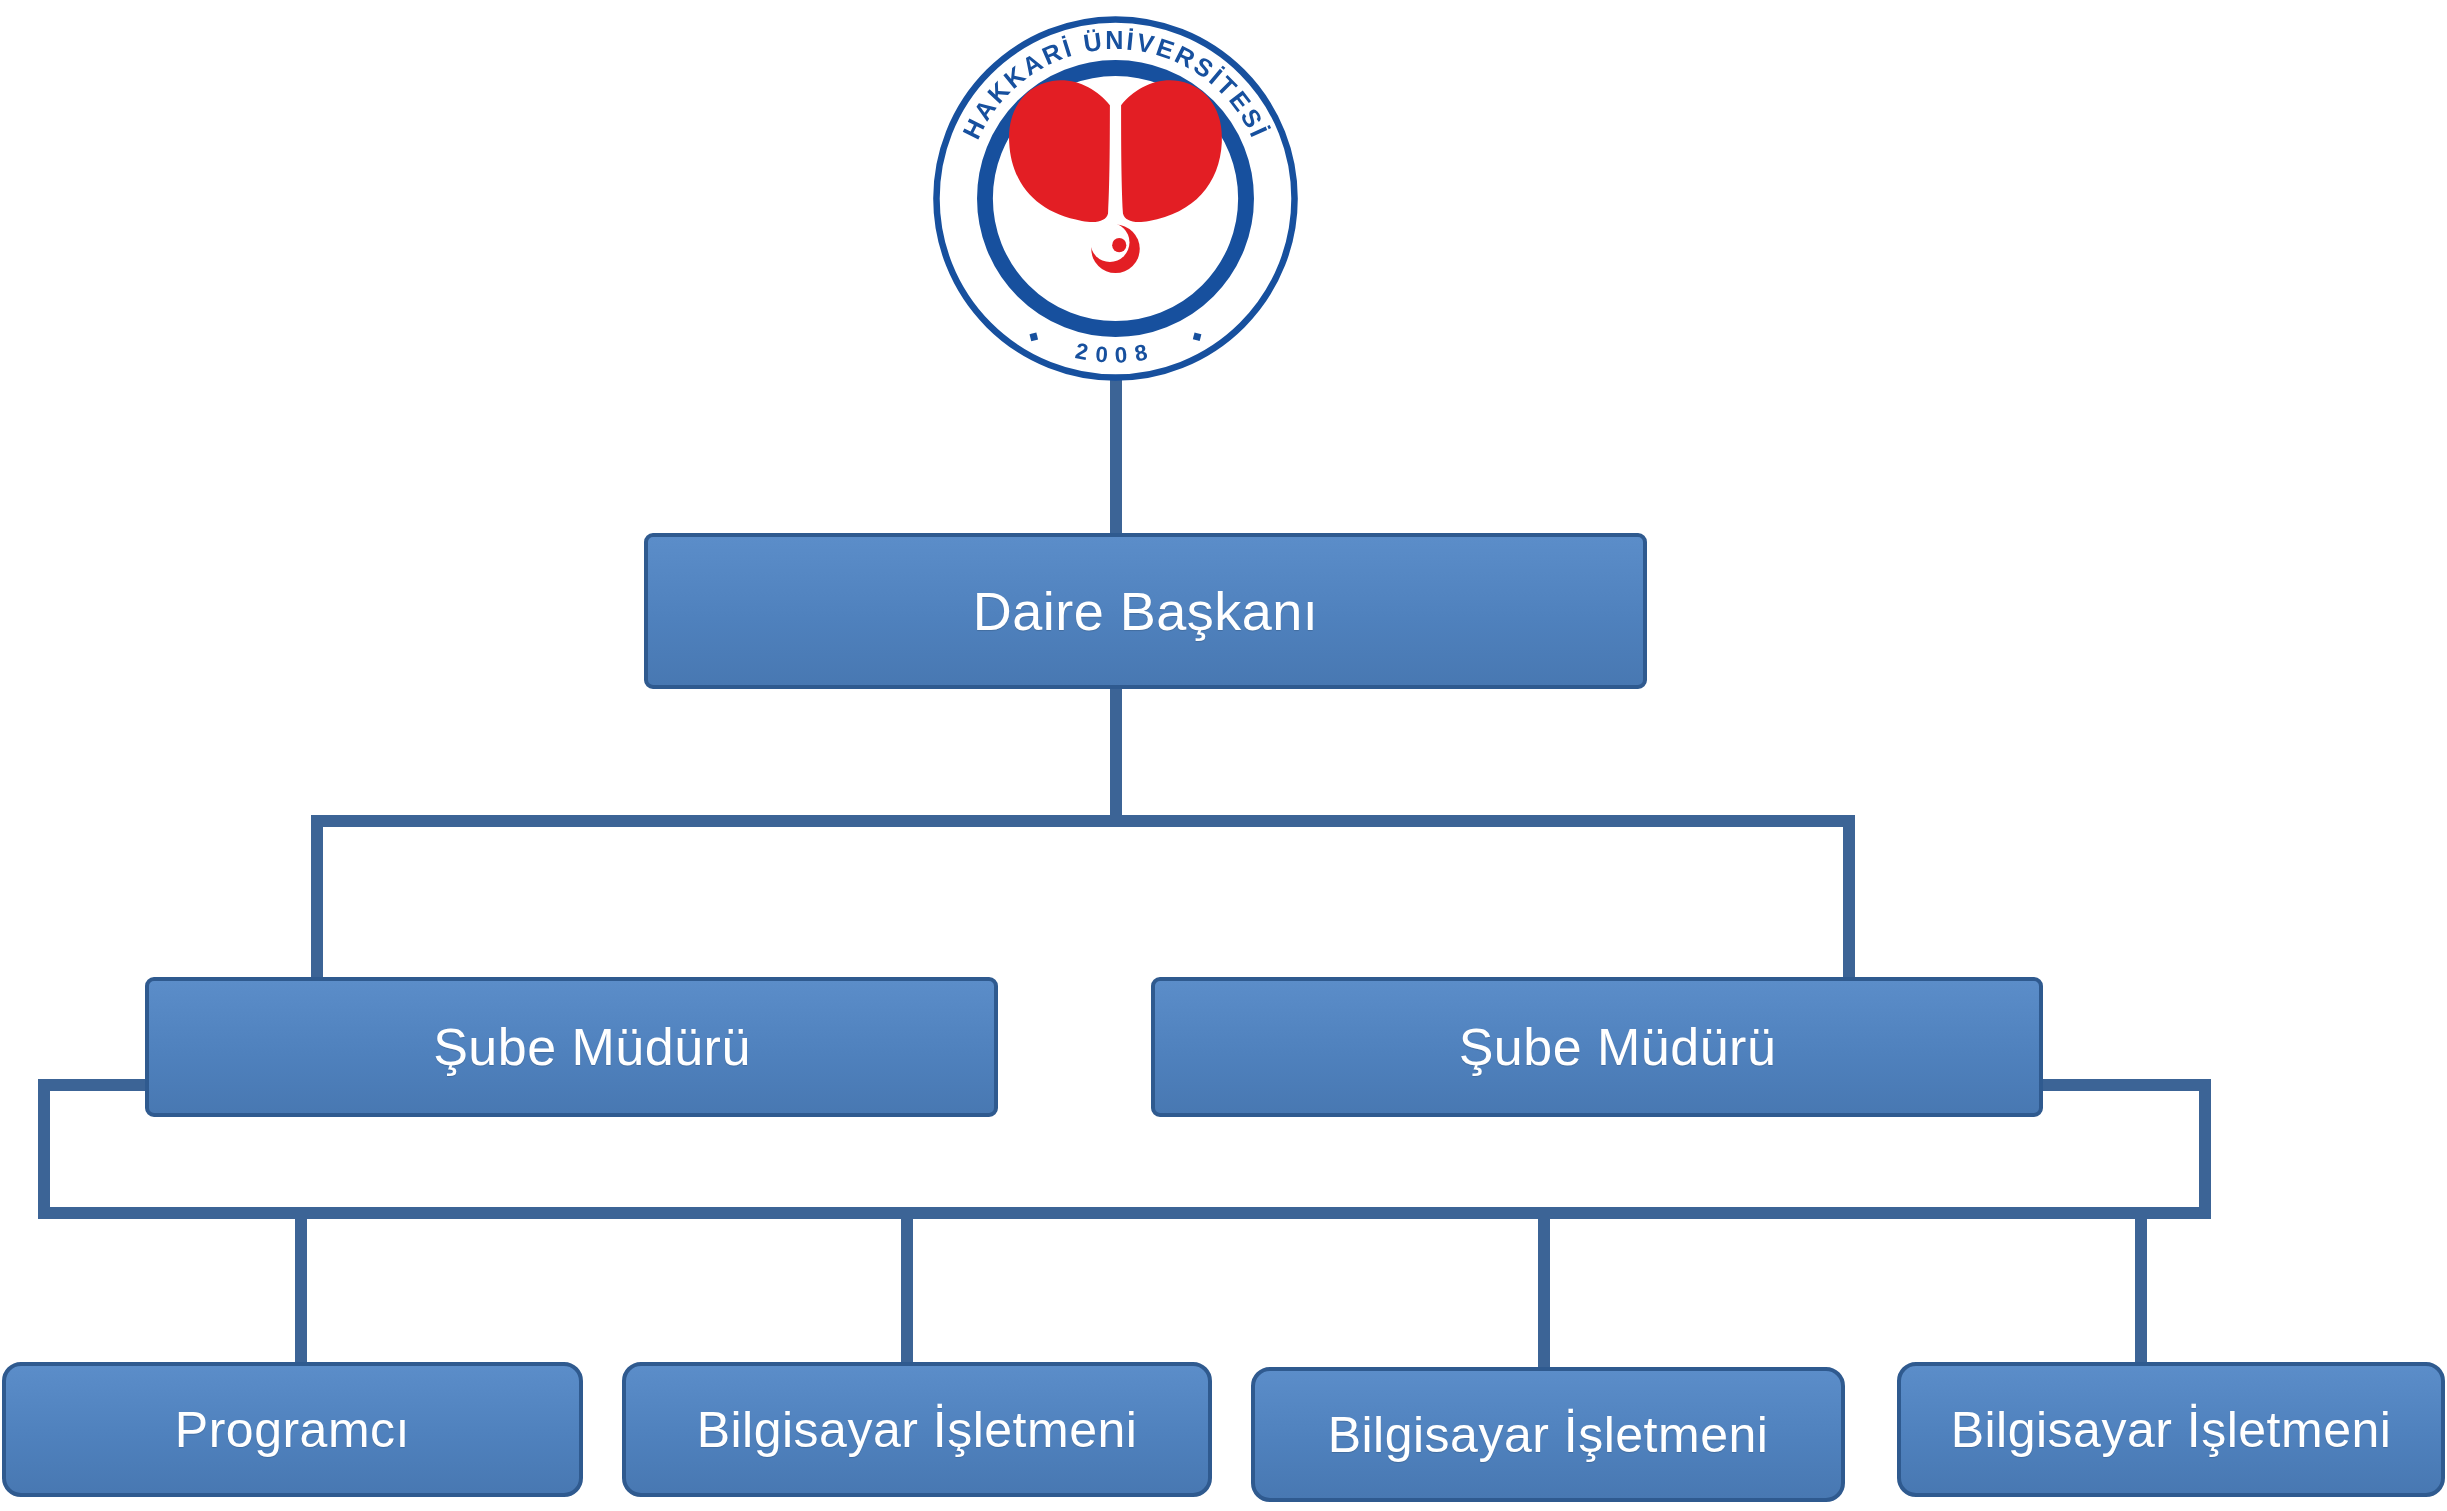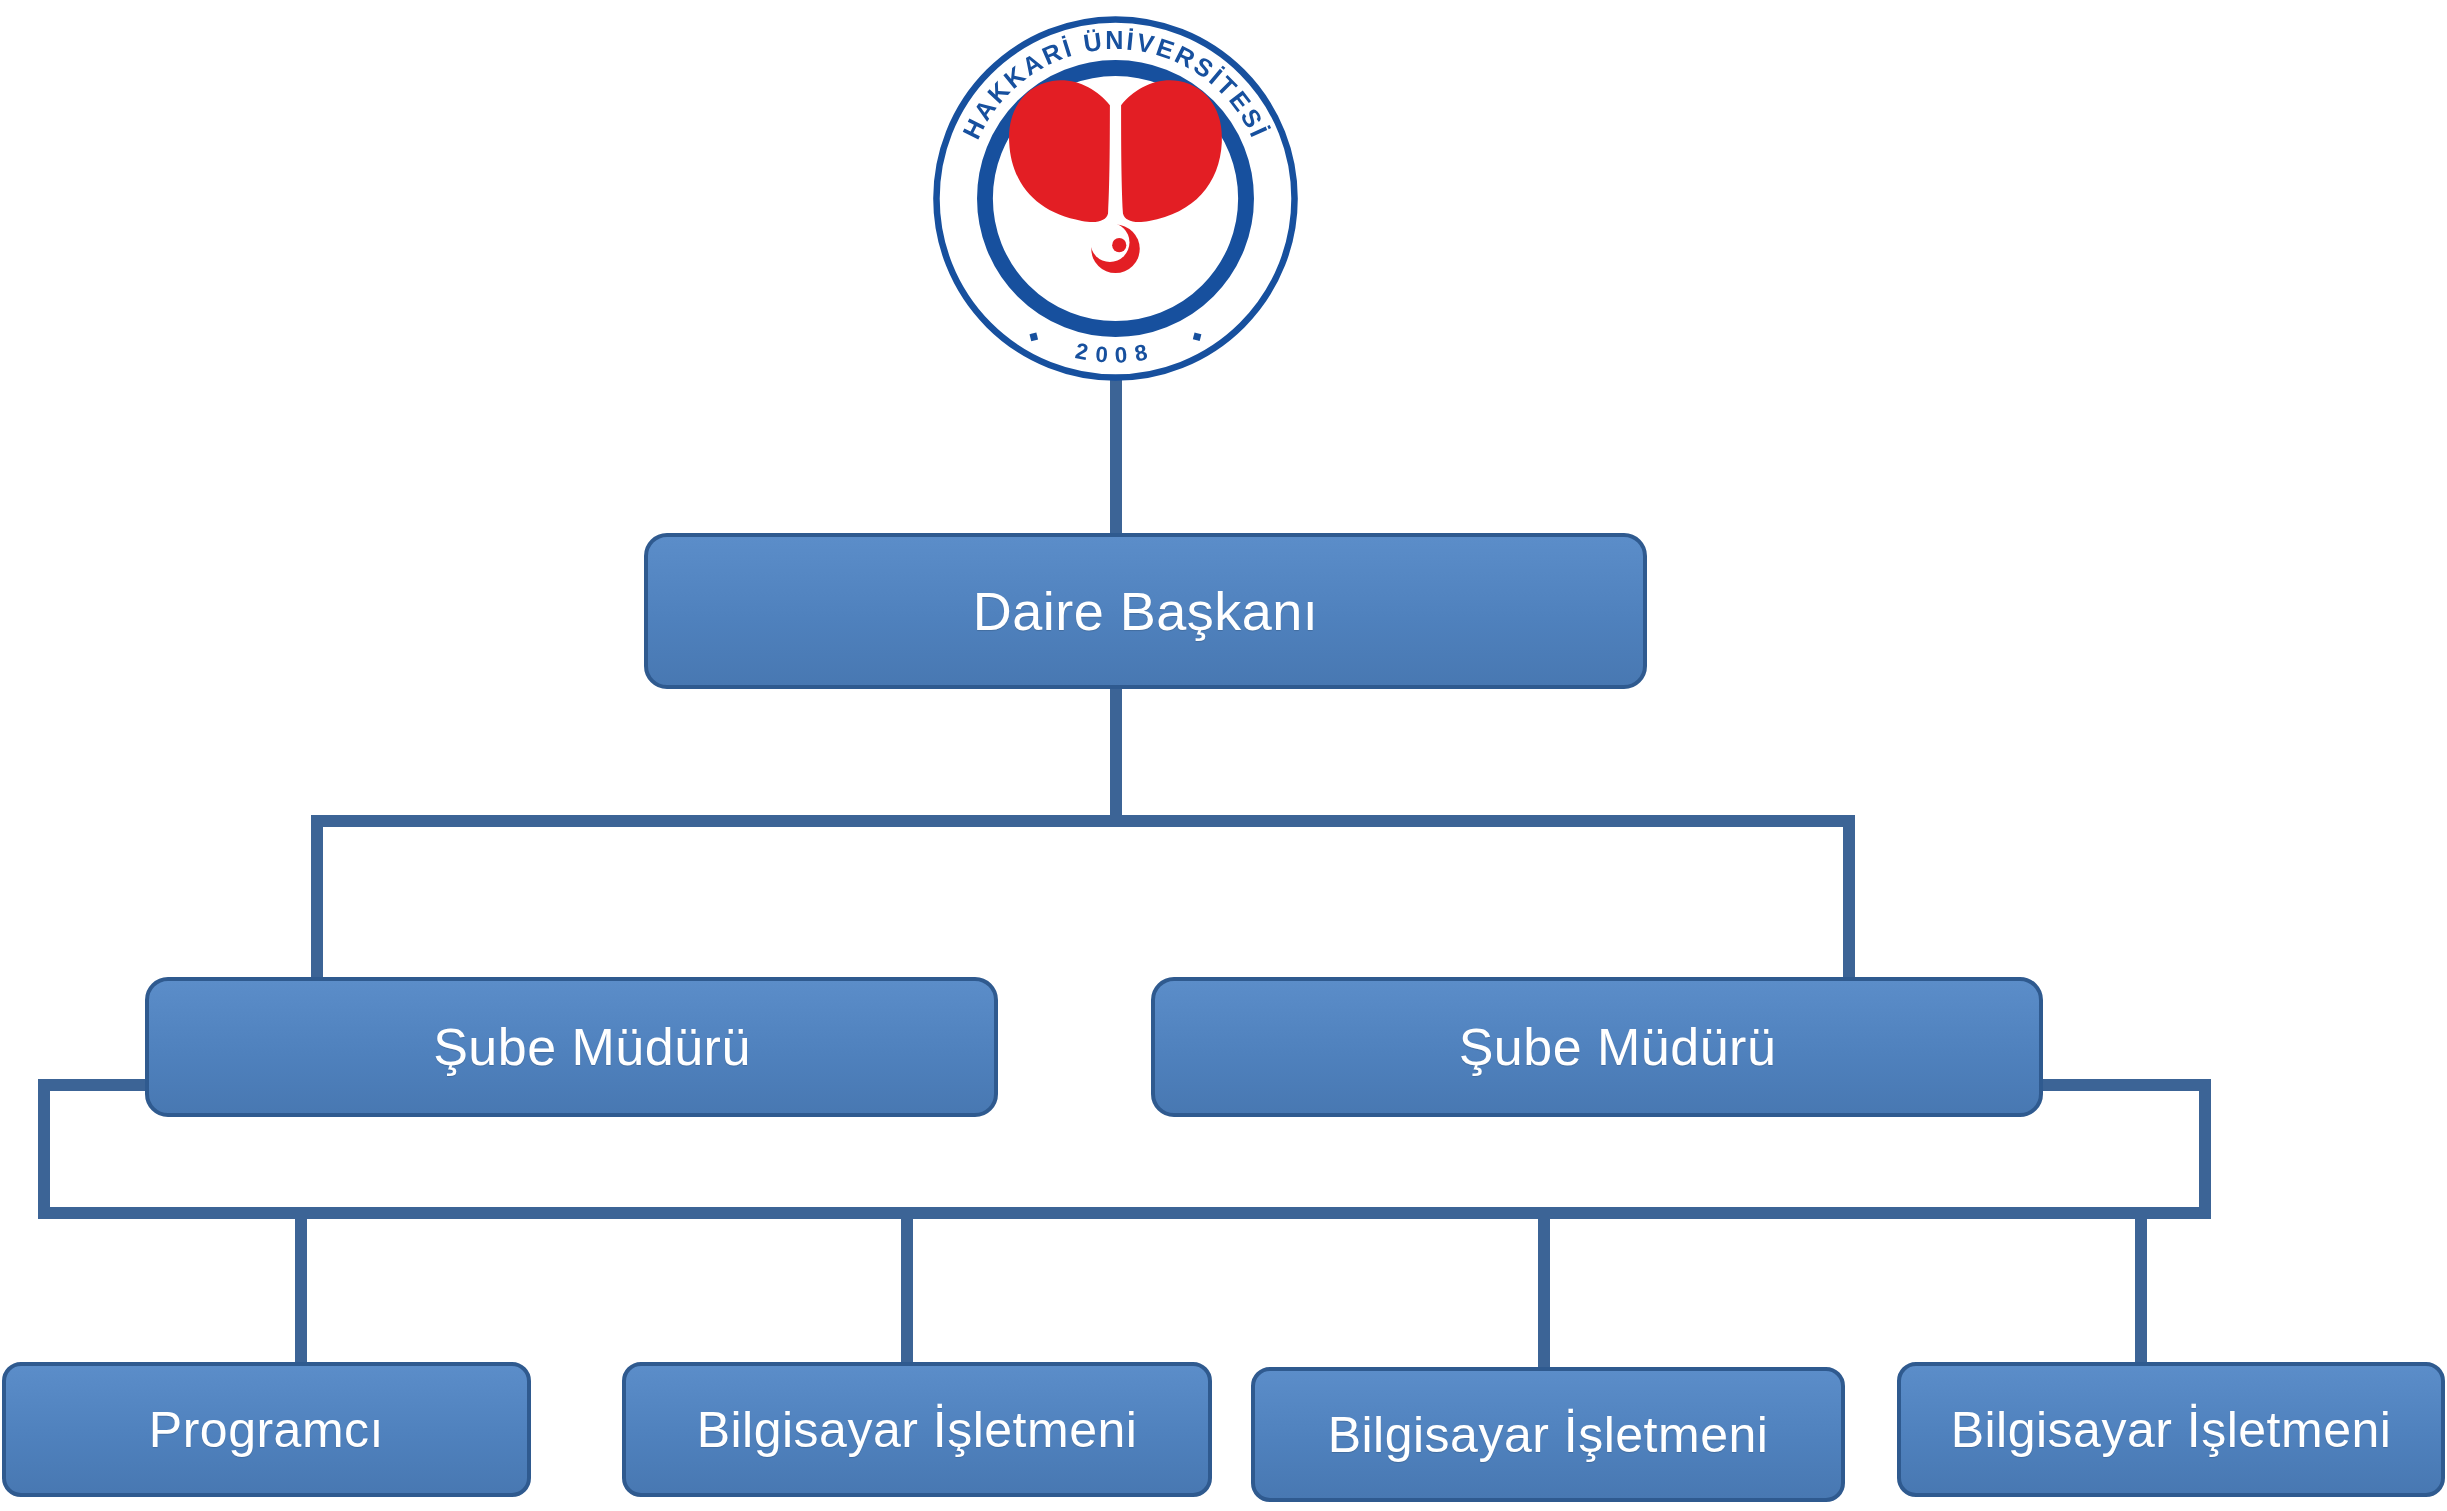--- a/index.html
+++ b/index.html
@@ -12,21 +12,21 @@
     overflow: hidden;
   }
   .connector {
     position: absolute;
     background: #3c6496;
   }
   .node {
     position: absolute;
     background: linear-gradient(180deg, #5b8dc9 0%, #4f81bd 55%, #4878b2 100%);
     border: 4.8px solid #2f5a8f;
-    border-radius: 23px;
+    border-radius: 9px;
     display: flex;
     align-items: center;
     justify-content: center;
     color: #ffffff;
   }
   .node .node-label {
     text-align: center;
     letter-spacing: 0.5px;
     text-shadow: 0 1px 1px rgba(0,0,0,0.15);
   }
@@ -114,21 +114,21 @@
   </div>
 
   <div class="node manager-node" style="left:145px; top:977px; width:853px; height:140px;">
     <span class="node-label">Şube Müdürü</span>
   </div>
 
   <div class="node manager-node" style="left:1151px; top:977px; width:892px; height:140px;">
     <span class="node-label">Şube Müdürü</span>
   </div>
 
-  <div class="node staff-node" style="left:1.9px; top:1362px; width:529px; height:135px;">
+  <div class="node staff-node" style="left:1.9px; top:1362px; width:581px; height:135px;">
     <span class="node-label">Programcı</span>
   </div>
 
   <div class="node staff-node" style="left:622px; top:1362px; width:590px; height:135px;">
     <span class="node-label">Bilgisayar İşletmeni</span>
   </div>
 
   <div class="node staff-node" style="left:1251px; top:1367px; width:594px; height:135px;">
     <span class="node-label">Bilgisayar İşletmeni</span>
   </div>

